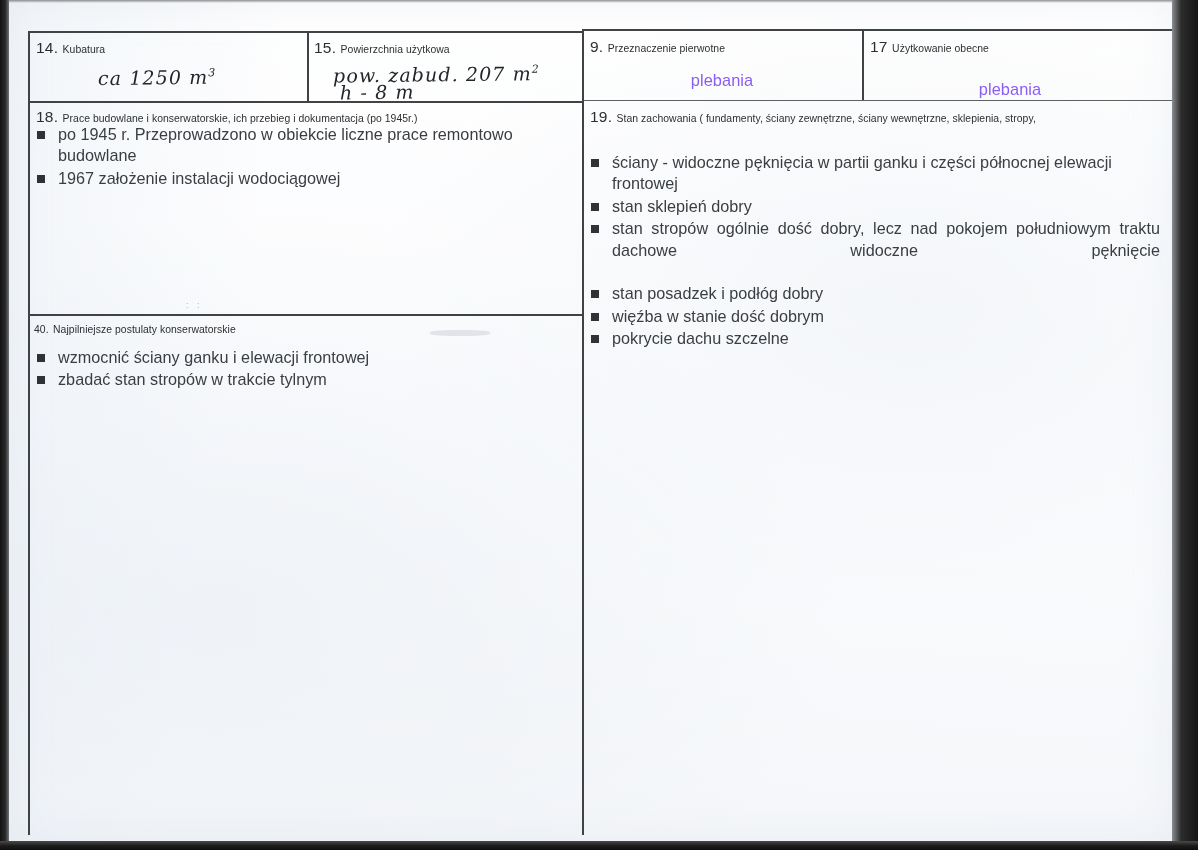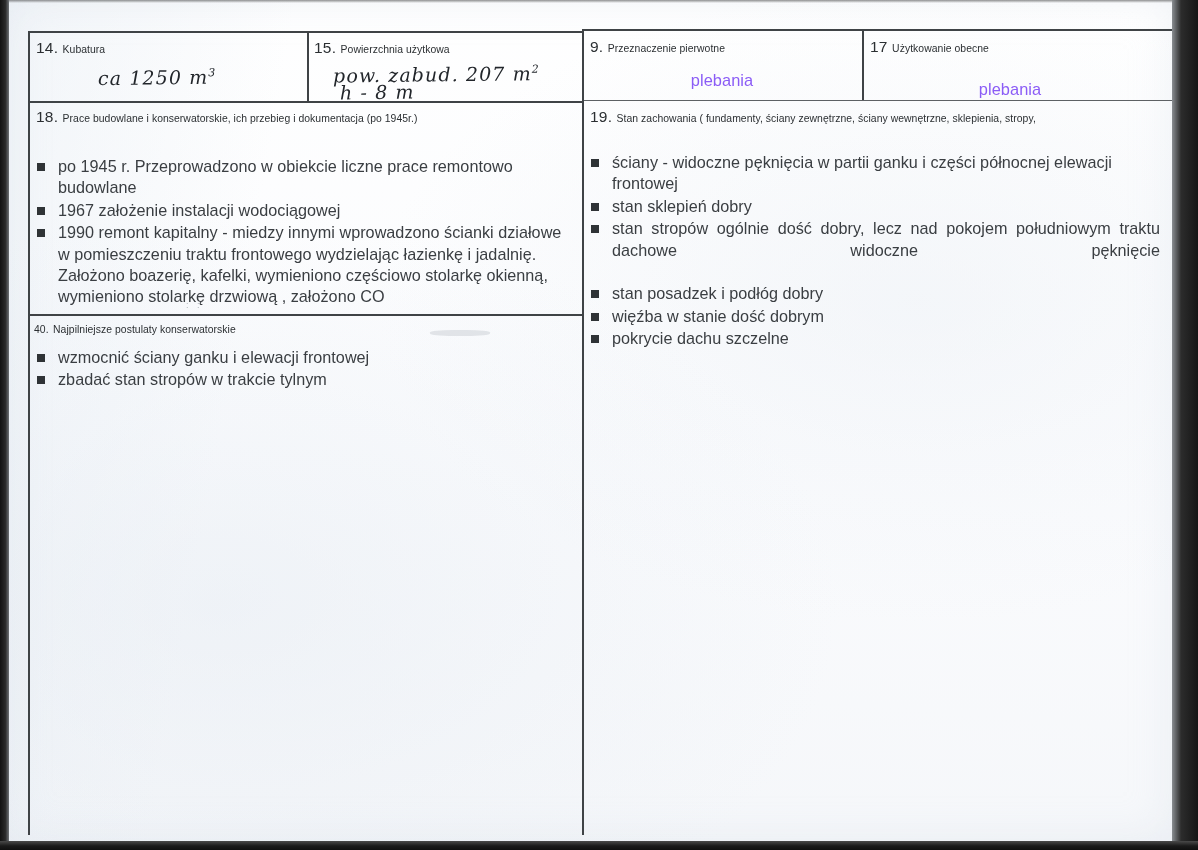--- a/index.html
+++ b/index.html
@@ -224,24 +224,23 @@
   <div class="fieldno" style="left:870px; top:38px;">
     <span class="num">17</span>
     <span class="cap">Użytkowanie obecne</span>
   </div>
   <div class="typed centered" style="left:900px; top:79px; width:220px;">plebania</div>
 
   <div class="fieldno" style="left:36px; top:108px;">
     <span class="num">18.</span>
     <span class="cap">Prace budowlane i konserwatorskie, ich przebieg i dokumentacja (po 1945r.)</span>
   </div>
-  <ul class="blist" style="left:36px; top:124px; width:540px;margin-top:32px;">
+  <ul class="blist" style="left:36px; top:124px; width:540px;">
     <li>po 1945 r. Przeprowadzono w obiekcie liczne prace remontowo budowlane</li>
     <li>1967 założenie instalacji wodociągowej</li>
-    <li>1990 remont kapitalny - miedzy innymi wprowadzono ścianki działowe w pomieszczeniu traktu frontowego wydzielając łazienkę i jadalnię. Założono boazerię, kafelki, wymieniono częściowo stolarkę okienną, wymieniono stolarkę drzwiową , założono CO</li>
   </ul>
 
   <div class="speck" style="left:186px; top:300px;">: :</div>
   <div class="smudge" style="left:430px; top:330px; width:60px; height:6px;"></div>
 
   <div class="fieldno" style="left:590px; top:108px;">
     <span class="num">19.</span>
     <span class="cap">Stan zachowania ( fundamenty, ściany zewnętrzne, ściany wewnętrzne, sklepienia, stropy,</span>
   </div>
   <ul class="blist" style="left:590px; top:152px; width:570px;">

